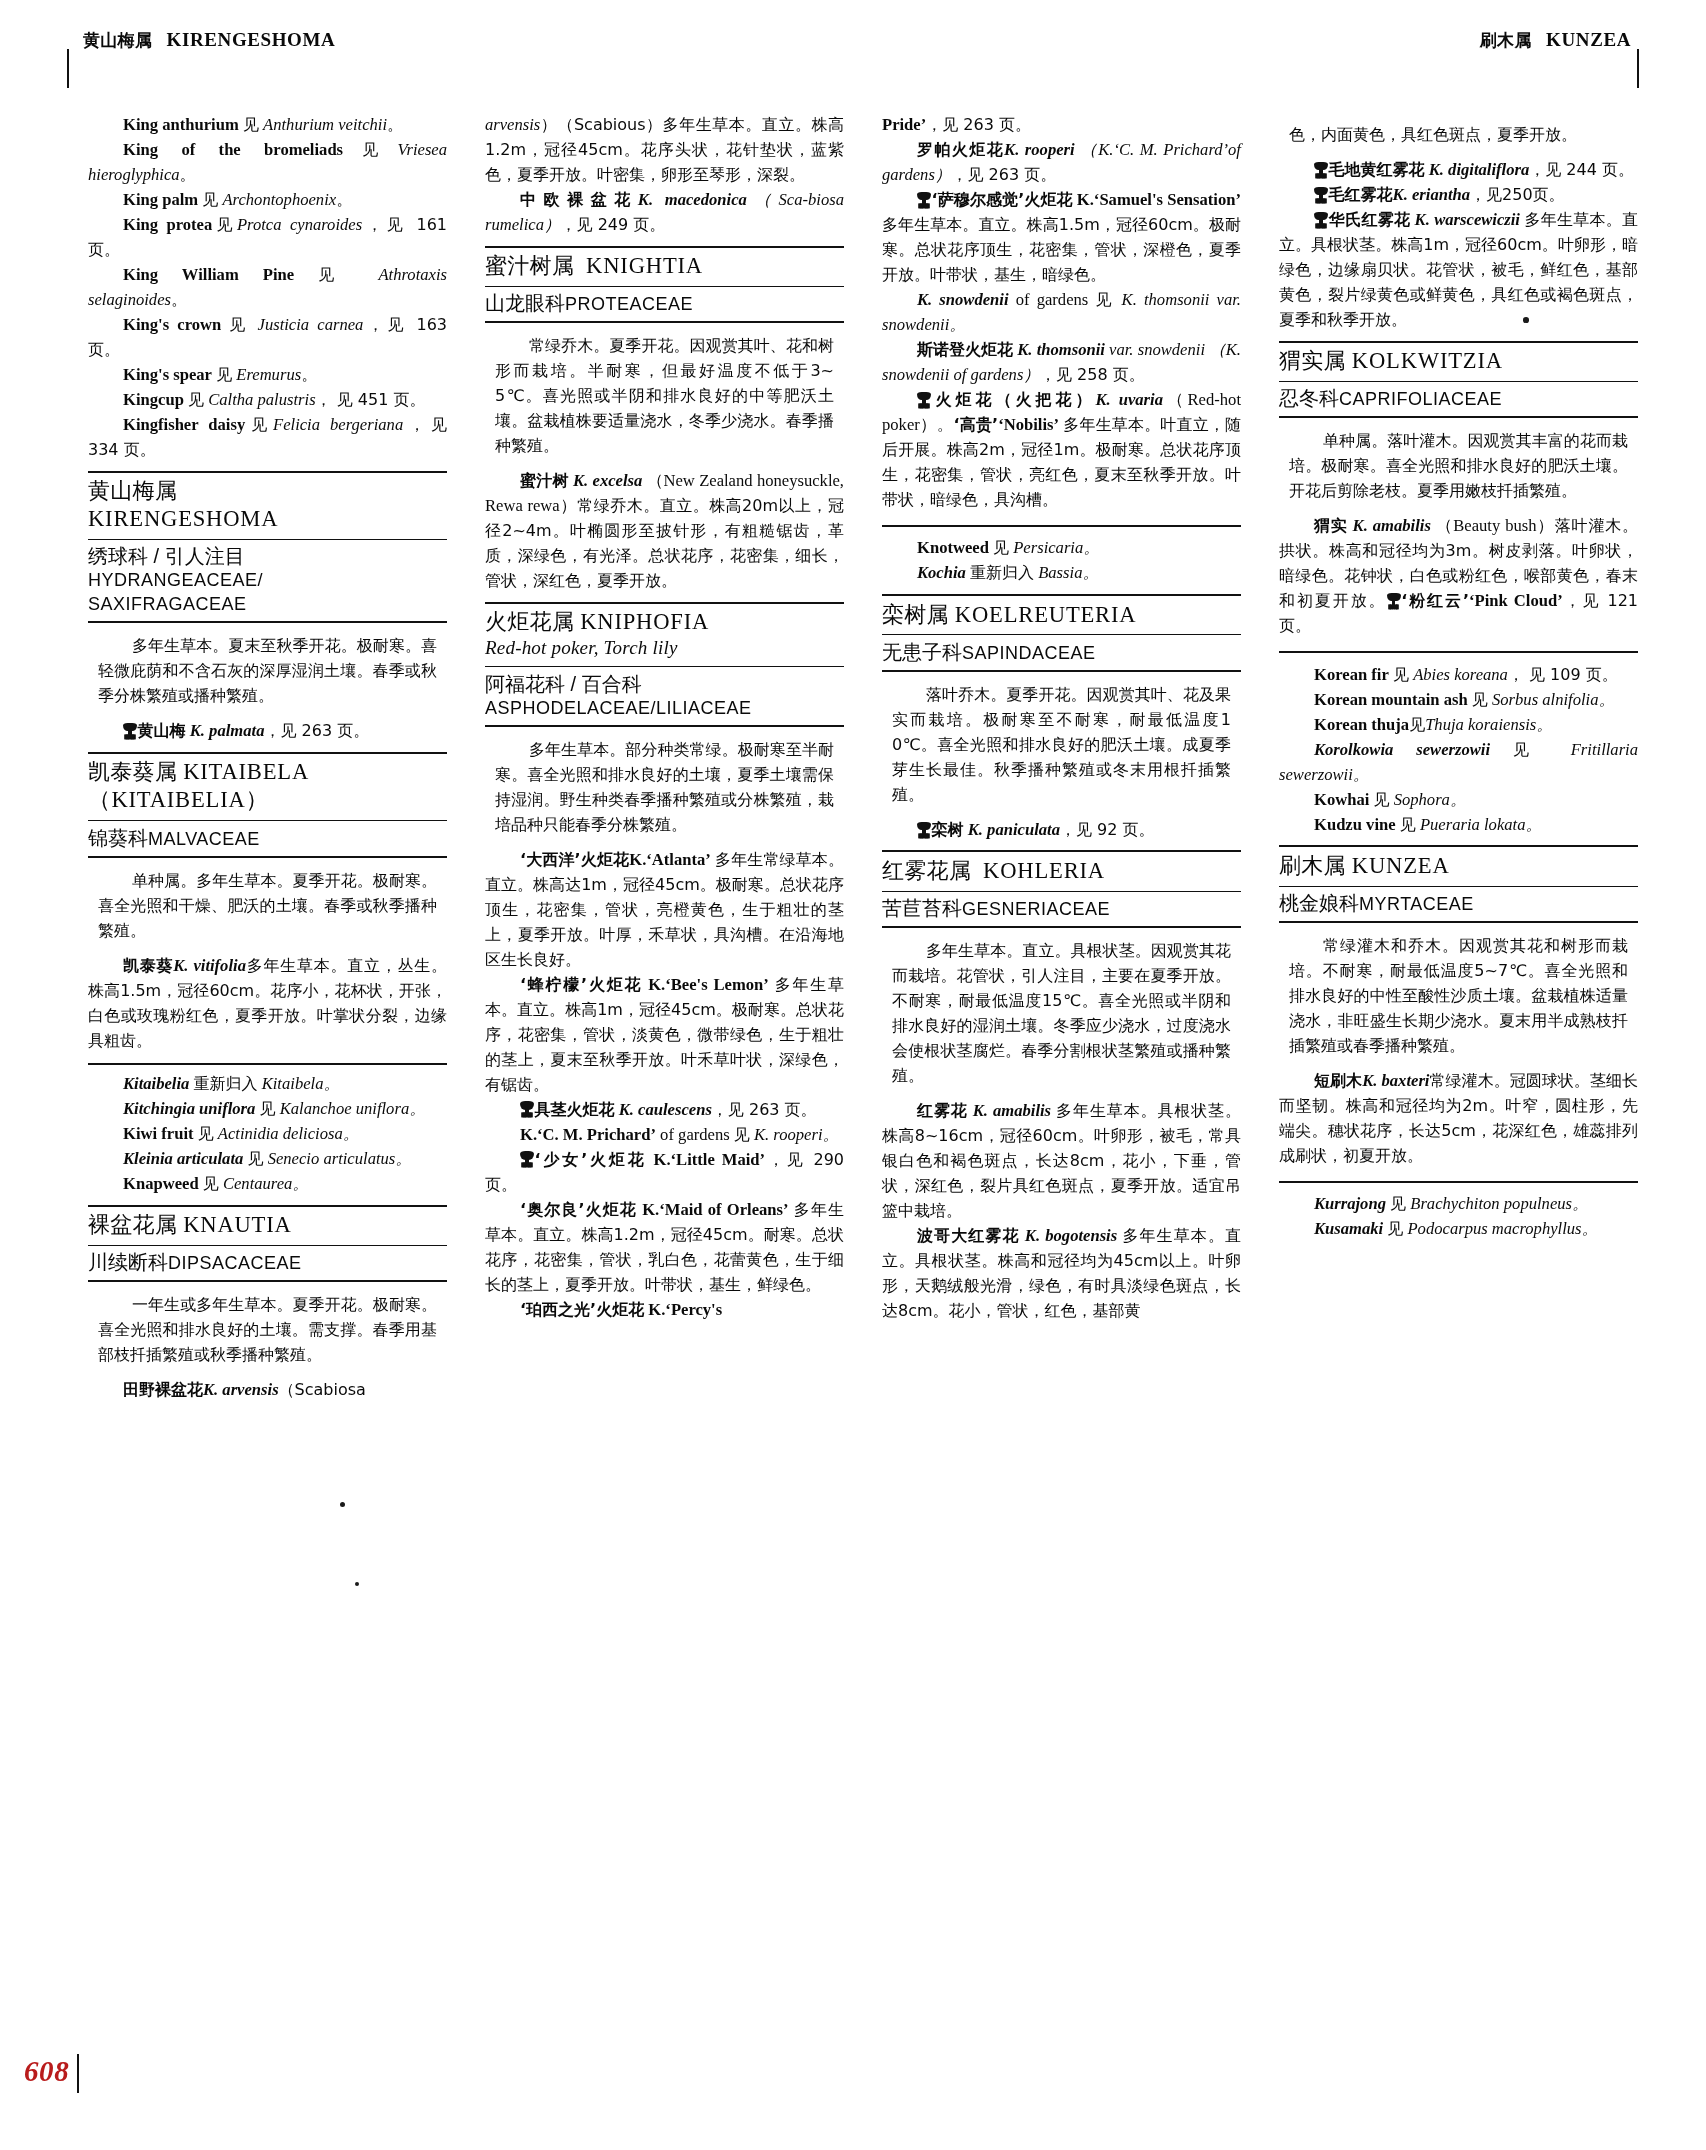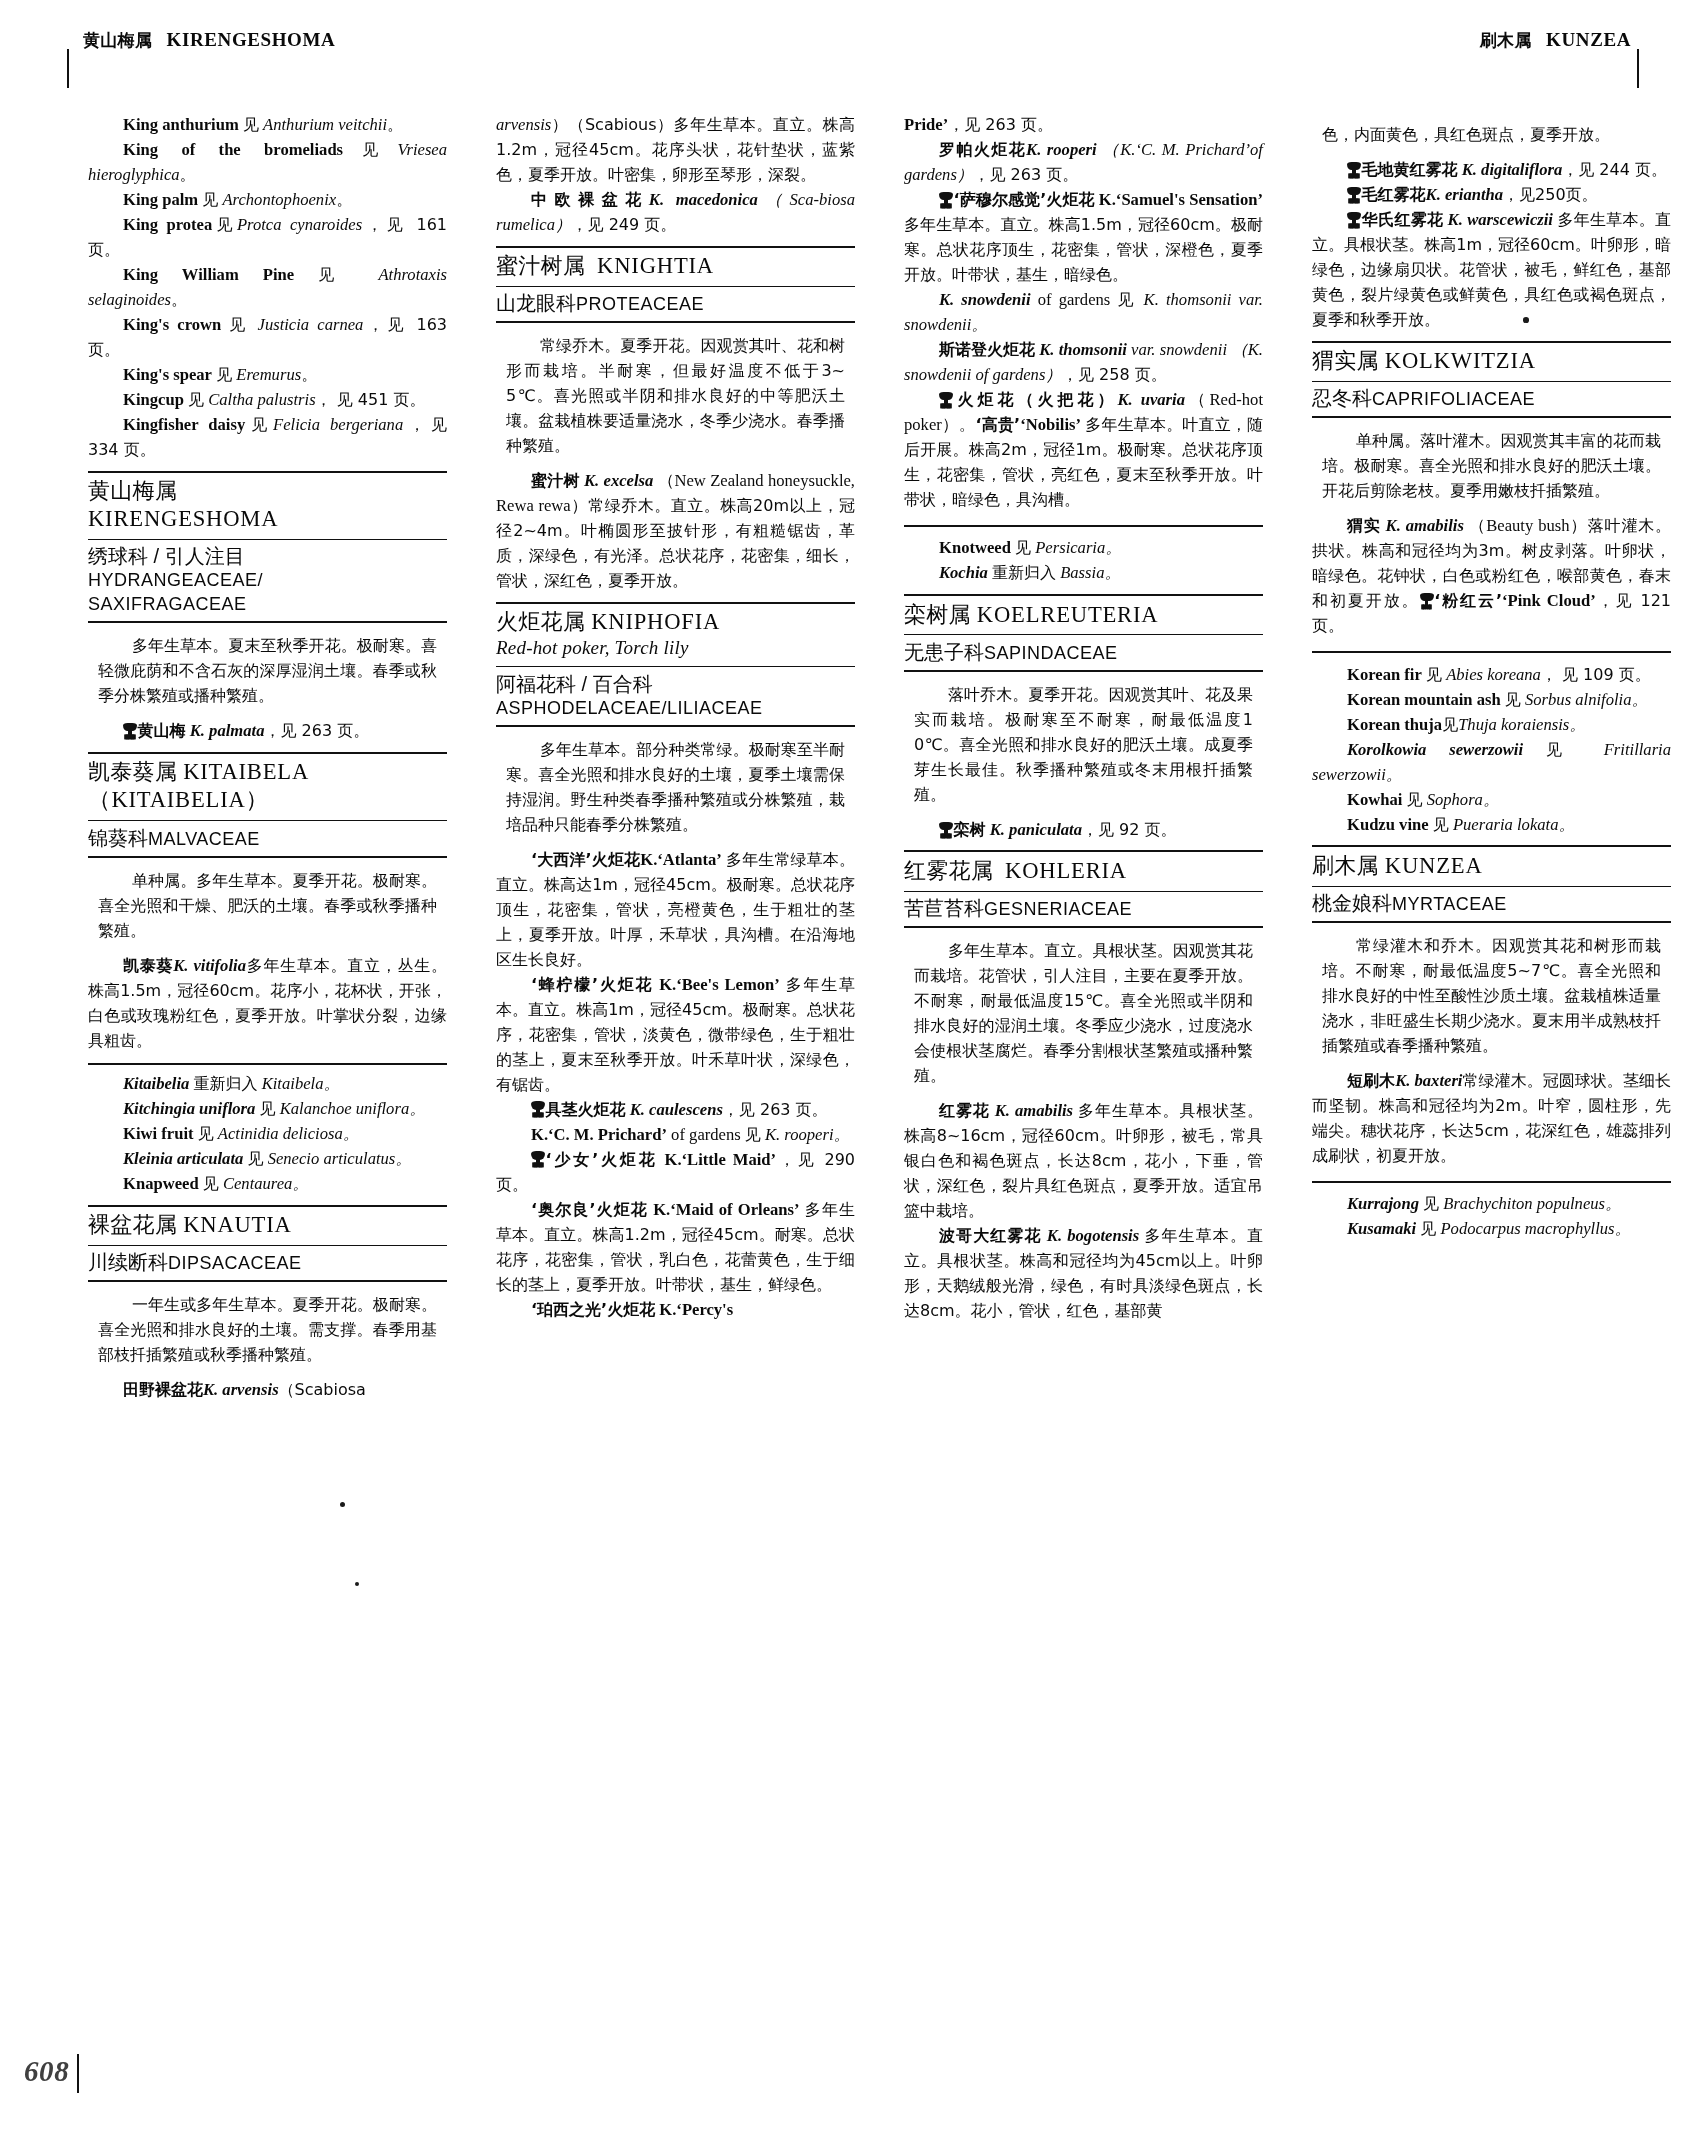--- a/index.html
+++ b/index.html
@@ -56,41 +56,41 @@
   .edge-rule.right { right: 67px; top: 49px; height: 39px; }
 
   
   .folio {
     position: absolute;
     left: 24px;
     bottom: 63px;
     font-size: 29px;
     font-style: italic;
     font-weight: 700;
-    color: #404040;
+    color: #b91c1c;
     letter-spacing: 0.6px;
   }
   .folio-rule {
     position: absolute;
     left: 77px;
     bottom: 58px;
     width: 1.9px;
     height: 39px;
     background: #111;
   }
 
   
   #cols {
     position: absolute;
     top: 112px;
     left: 88px;
     width: 1535px;
     height: 1921px;
     display: flex;
-    gap: 49px;
+    gap: 38px;
   }
   .col {
     width: 359px;
     flex: 0 0 359px;
     position: relative;
   }
 
   
   p.para {
     margin: 0;

